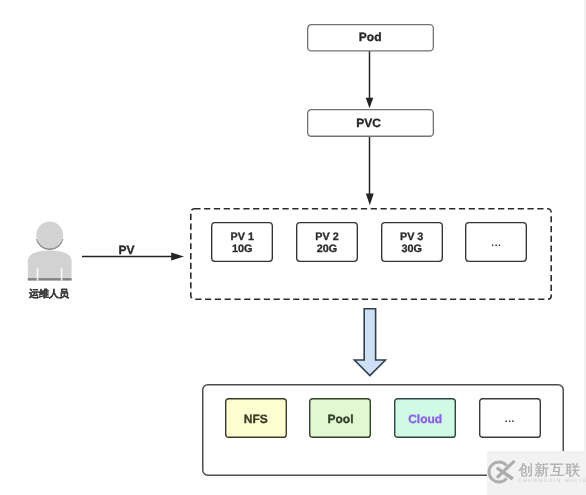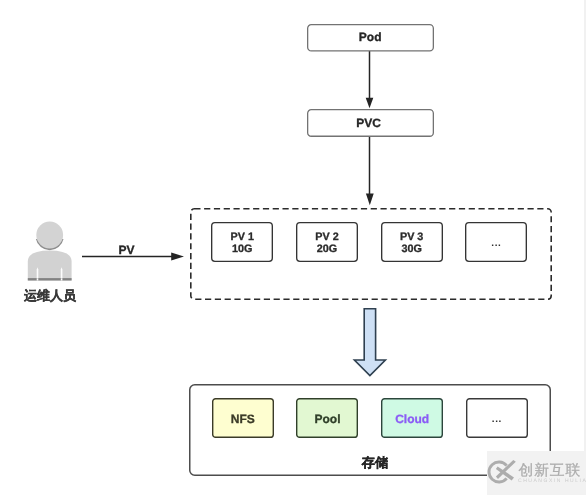--- a/index.html
+++ b/index.html
@@ -28,33 +28,33 @@
   .item-svg{position:absolute;left:-0.5px;top:-0.5px;}
   .pv-box > span{transform:translateY(0.8px);}
   .pv-box > .pv-dots{transform:translateY(1.6px);}
   .pv-l1,.pv-l2{position:relative;z-index:2;font-size:10.8px;font-weight:700;color:#2b2b2b;line-height:12px;
                 -webkit-text-stroke:0.3px #2b2b2b;}
   .pv-dots{position:relative;z-index:2;font-size:10px;font-weight:700;color:#2e2e2e;letter-spacing:0.55px;}
   .st-box > .pv-dots{transform:translateY(1.2px);}
   #pvpool-label{position:absolute;left:0;right:0;top:69px;text-align:center;display:block;font-size:13.5px;}
 
   
-  #storage{position:absolute;left:189px;top:384px;width:372px;height:92px;}
+  #storage{position:absolute;left:202px;top:384px;width:372px;height:92px;}
   #storage-items{position:absolute;left:23.3px;top:14.5px;display:flex;gap:23.7px;}
   .st-box{position:relative;box-sizing:border-box;width:61px;height:39px;
           display:flex;align-items:center;justify-content:center;}
   .st-l{position:relative;z-index:2;font-size:12px;font-weight:700;line-height:1;-webkit-text-stroke:0.3px currentColor;
         transform:translateY(0.8px);}
   #storage-label{position:absolute;left:0;right:0;top:71px;text-align:center;display:block;
                  font-size:13.2px;}
 
   
   #actor{position:absolute;left:26px;top:214px;width:48px;text-align:center;}
   #actor-icon{display:block;}
-  #actor-label{display:block;font-size:13px;font-weight:700;color:#3a3a3a;margin-top:5px;
+  #actor-label{display:block;font-size:10px;font-weight:700;color:#3a3a3a;margin-top:5px;
                white-space:nowrap;margin-left:-2px;-webkit-text-stroke:0.3px #3a3a3a;}
 
   #pv-edge-label{position:absolute;left:118.5px;top:235px;font-size:12px;font-weight:700;color:#262626;margin-top:8px;
                  -webkit-text-stroke:0.32px #262626;}
 
   
   #watermark{position:absolute;left:487px;top:451px;width:99px;height:44px;
              background:#f2f2f2;}
   #wm-logo{position:absolute;left:-3.3px;top:6px;}
   #wm-brand{position:absolute;left:31.5px;top:13.2px;font-size:14.8px;line-height:1;color:#adadad;
@@ -163,21 +163,20 @@
           </svg>
         <span class="st-l">Cloud</span>
       </div>
       <div class="st-box ellipsis-box" id="st3" style="color: rgb(58, 58, 58);">
         <svg class="item-svg" width="62" height="40" viewBox="0 0 62 40">
             <rect x="0.7" y="0.7" width="60.6" height="38.6" rx="2.9" ry="2.9" stroke-width="1.4" style="fill: rgb(255, 255, 255); stroke: rgb(58, 58, 58);"></rect>
           </svg>
         <span class="pv-dots">...</span>
       </div>
     </div>
-    <span id="storage-label" class="nlabel">存储</span>
   </div>
 
   <div id="actor">
     <svg id="actor-icon" width="48" height="68" viewBox="0 0 48 68">
 
       <path d="M9.9 25.0 A14.1 14.1 0 0 0 37.5 25.0 Z" fill="#8d8d8d"></path>
       <circle cx="23.7" cy="21.0" r="13.4" fill="#d3d3d3"></circle>
 
       <path d="M1.8 66.5 L1.8 47.0 Q2.4 36.5 23.7 36.5 Q45.0 36.5 45.6 47.0 L45.6 66.5 Z" fill="#d2d2d2"></path>
 

